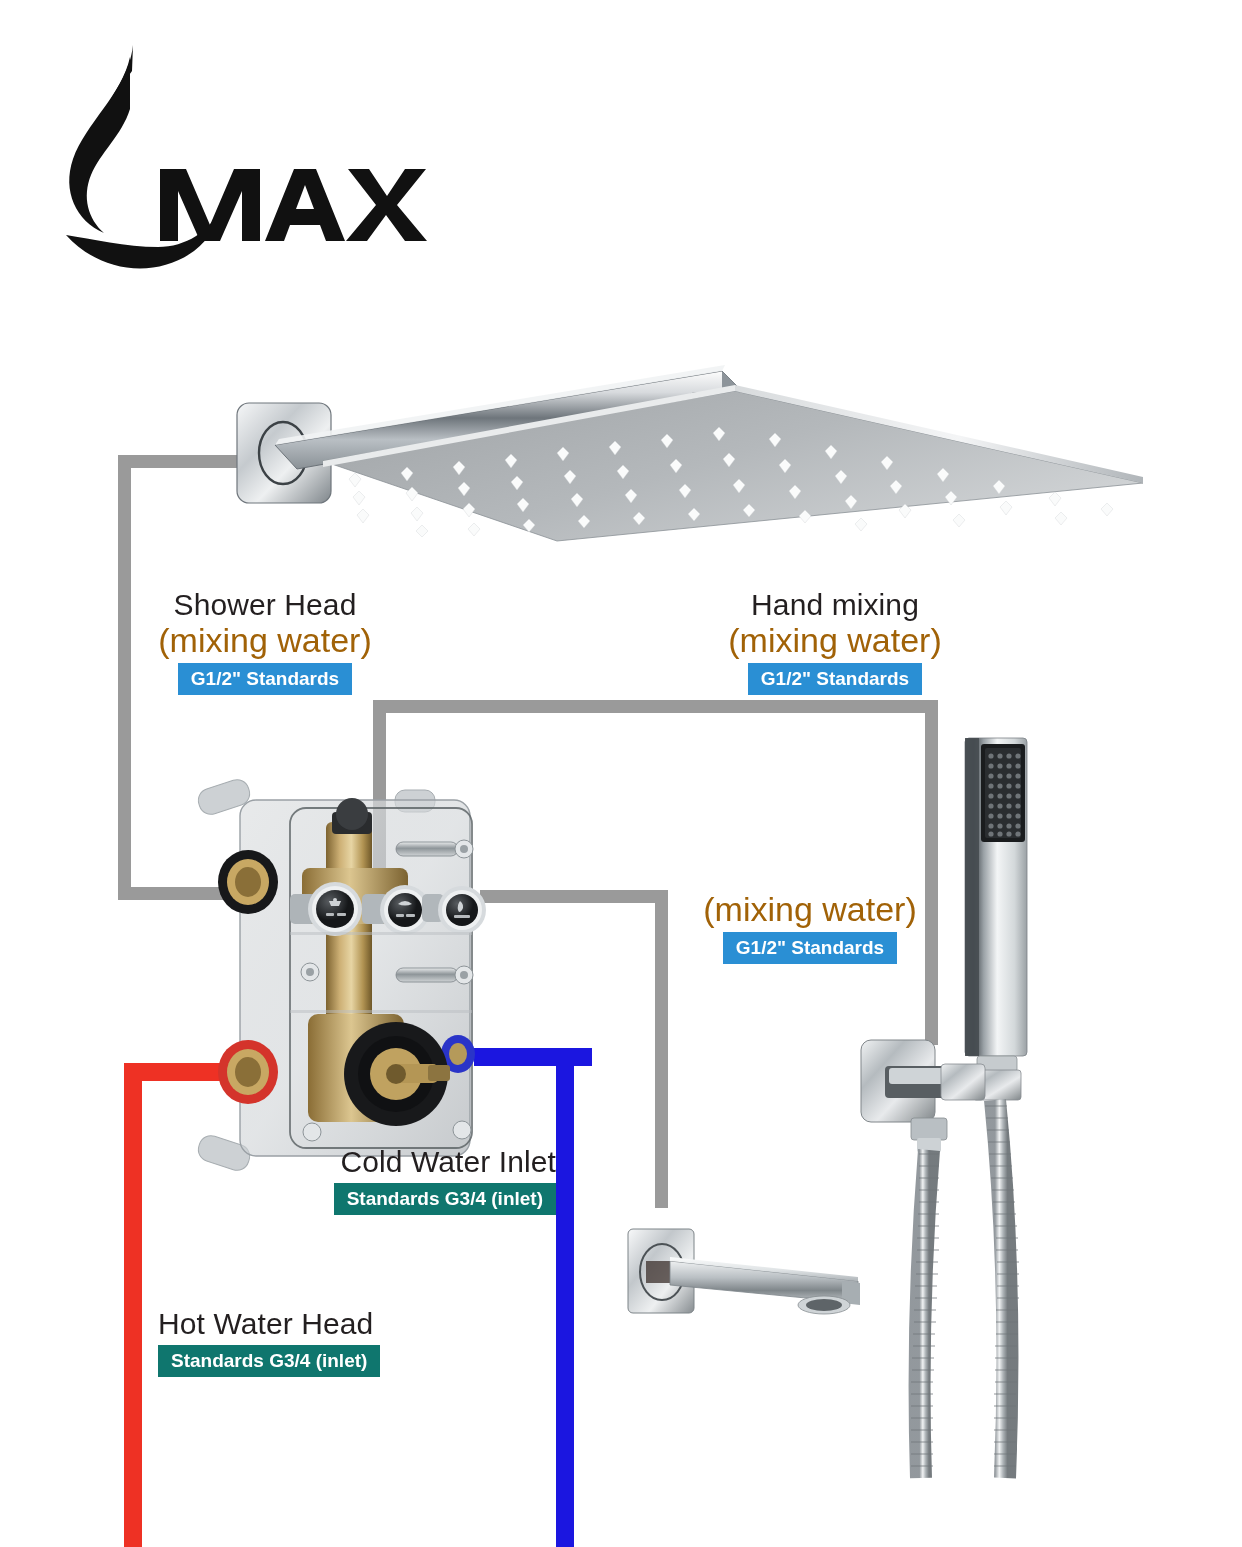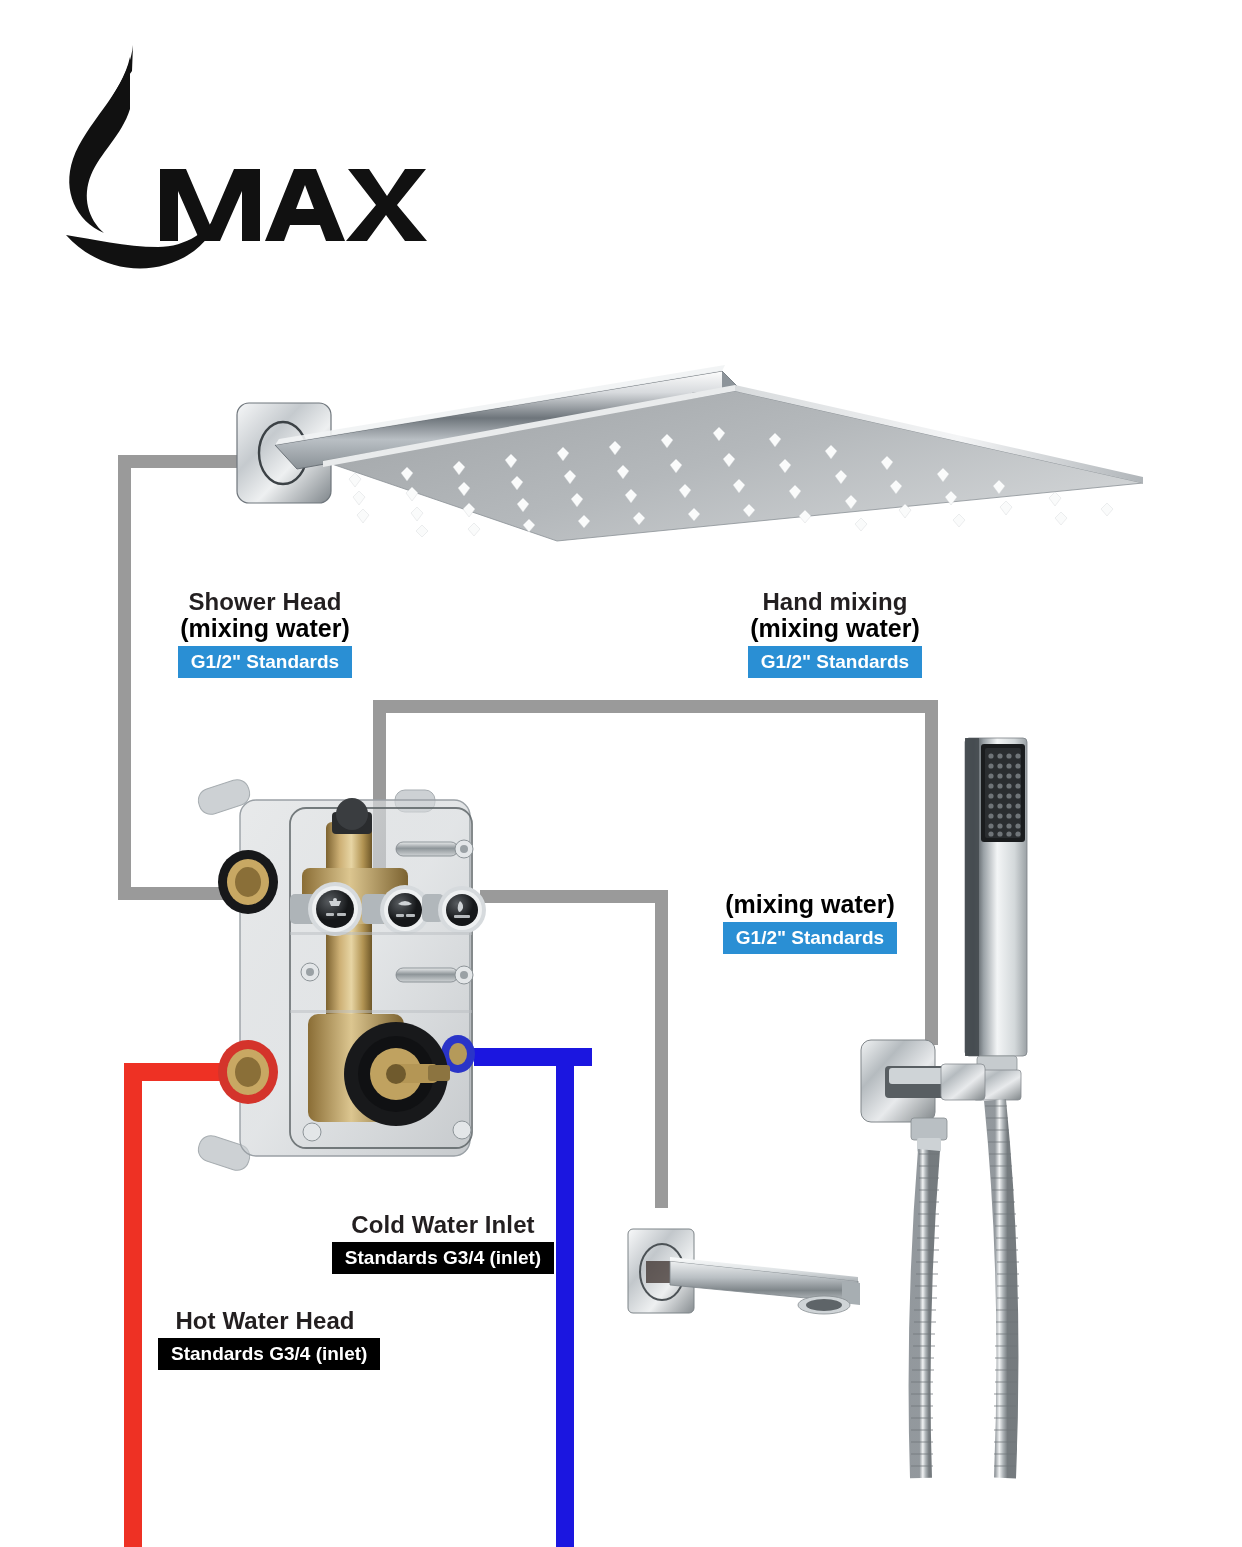--- a/index.html
+++ b/index.html
@@ -11,28 +11,28 @@
   .logo-svg{position:absolute;left:0;top:0;}
 
   
   .pipe{position:absolute;}
   .pipe-gray{background:#9a9a9a;}
   .pipe-red{background:#ee3124;}
   .pipe-blue{background:#1b16e0;}
 
   
   .callout{position:absolute;}
-  .callout .title{font-size:24px;font-weight:700;color:#231f20;
+  .callout .title{font-size:30px;font-weight:400;color:#231f20;
       letter-spacing:.1px;line-height:1.05;white-space:nowrap;}
-  .callout .sub{font-size:25px;font-weight:700;color:#000000;
+  .callout .sub{font-size:34px;font-weight:400;color:#a16207;
       line-height:1.12;white-space:nowrap;}
   .badge{display:inline-block;padding:6px 13px 7px 13px;
       font-size:19px;font-weight:bold;white-space:nowrap;line-height:1;}
   .badge-blue{background:#2a8fd4;color:#ffffff;}
-  .badge-dark{background:#000000;color:#ffffff;}
+  .badge-dark{background:#0f766e;color:#ffffff;}
 
   .ta-c{text-align:center;}
 
   
   .art{position:absolute;}
   svg{display:block;overflow:visible;}
 </style>
 </head>
 <body>
 
@@ -466,21 +466,21 @@
   <div class="title">Hand mixing</div>
   <div class="sub">(mixing water)</div>
   <div style="margin-top:4px;"><span class="badge badge-blue">G1/2" Standards</span></div>
 </div>
 
 <div class="callout ta-c" style="left:680px;top:890px;width:260px;">
   <div class="sub">(mixing water)</div>
   <div style="margin-top:4px;"><span class="badge badge-blue">G1/2" Standards</span></div>
 </div>
 
-<div class="callout ta-c" style="left:330px;top:1212px;width:226px;">
+<div class="callout ta-c" style="left:330px;top:1146px;width:226px;text-align:right;">
   <div class="title">Cold Water Inlet</div>
   <div style="margin-top:5px;"><span class="badge badge-dark">Standards G3/4 (inlet)</span></div>
 </div>
 
 <div class="callout ta-c" style="left:158px;top:1308px;width:214px;">
   <div class="title">Hot Water Head</div>
   <div style="margin-top:5px;"><span class="badge badge-dark">Standards G3/4 (inlet)</span></div>
 </div>
 
 </body></html>

